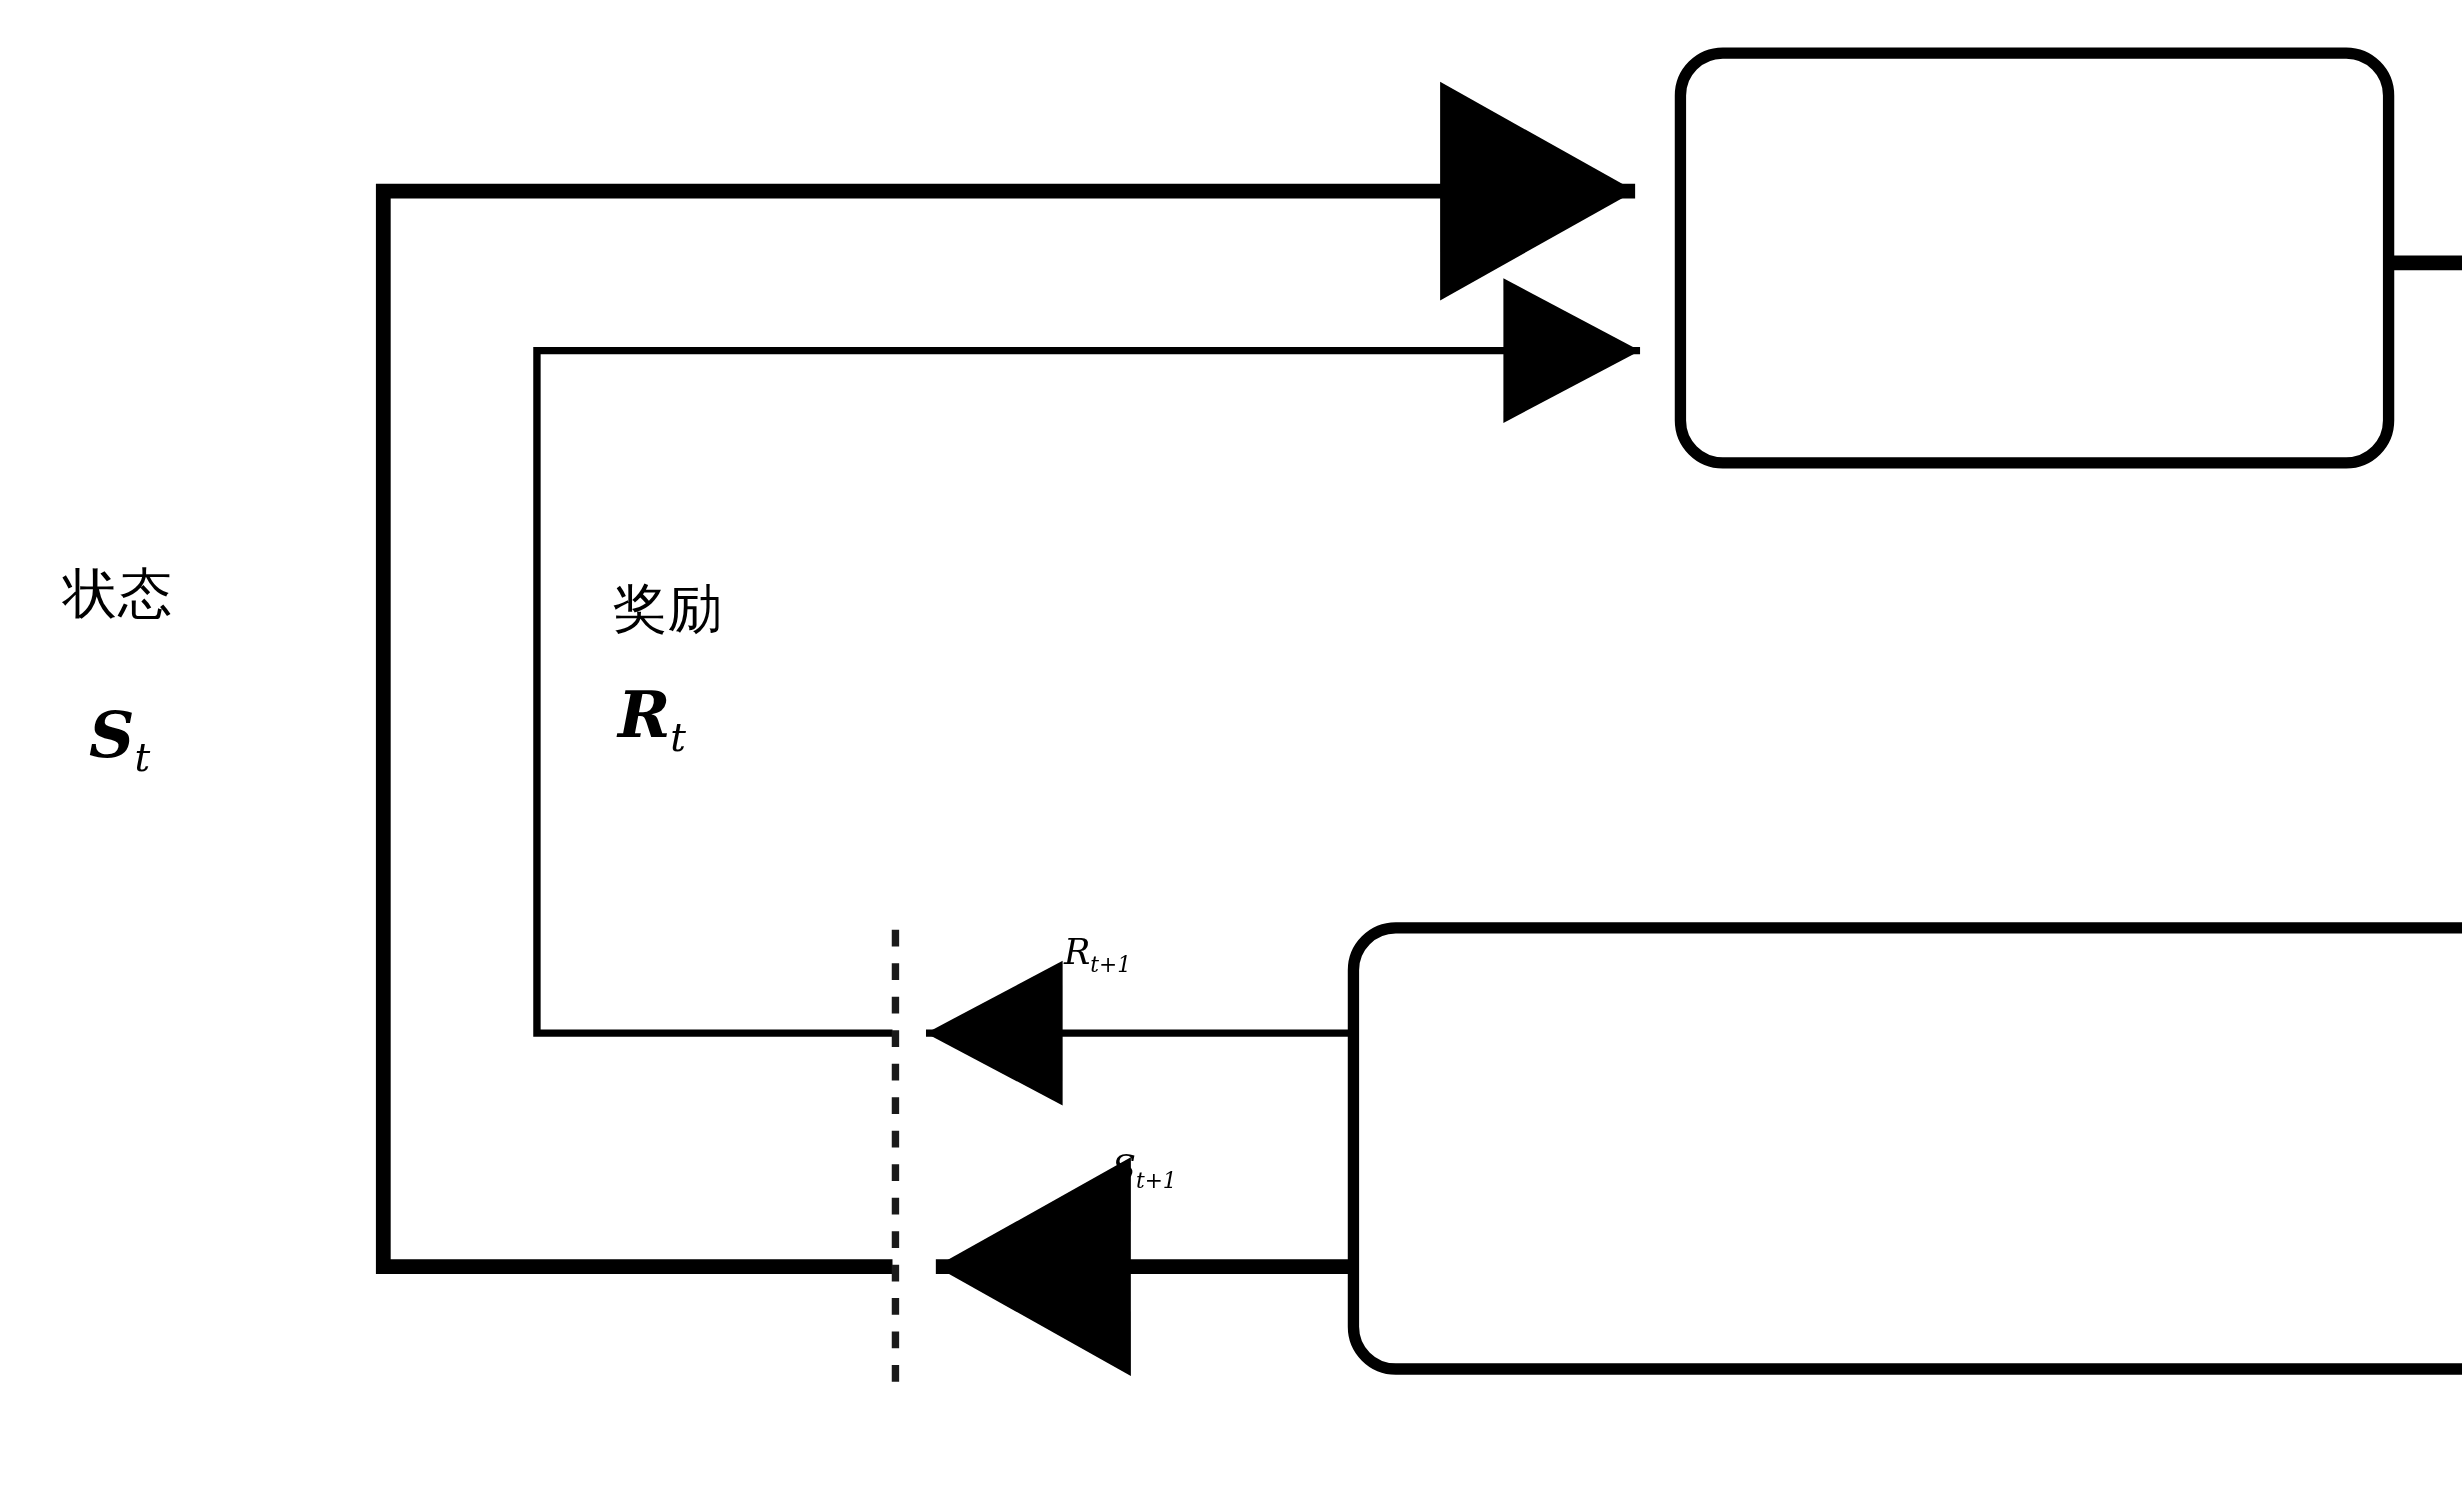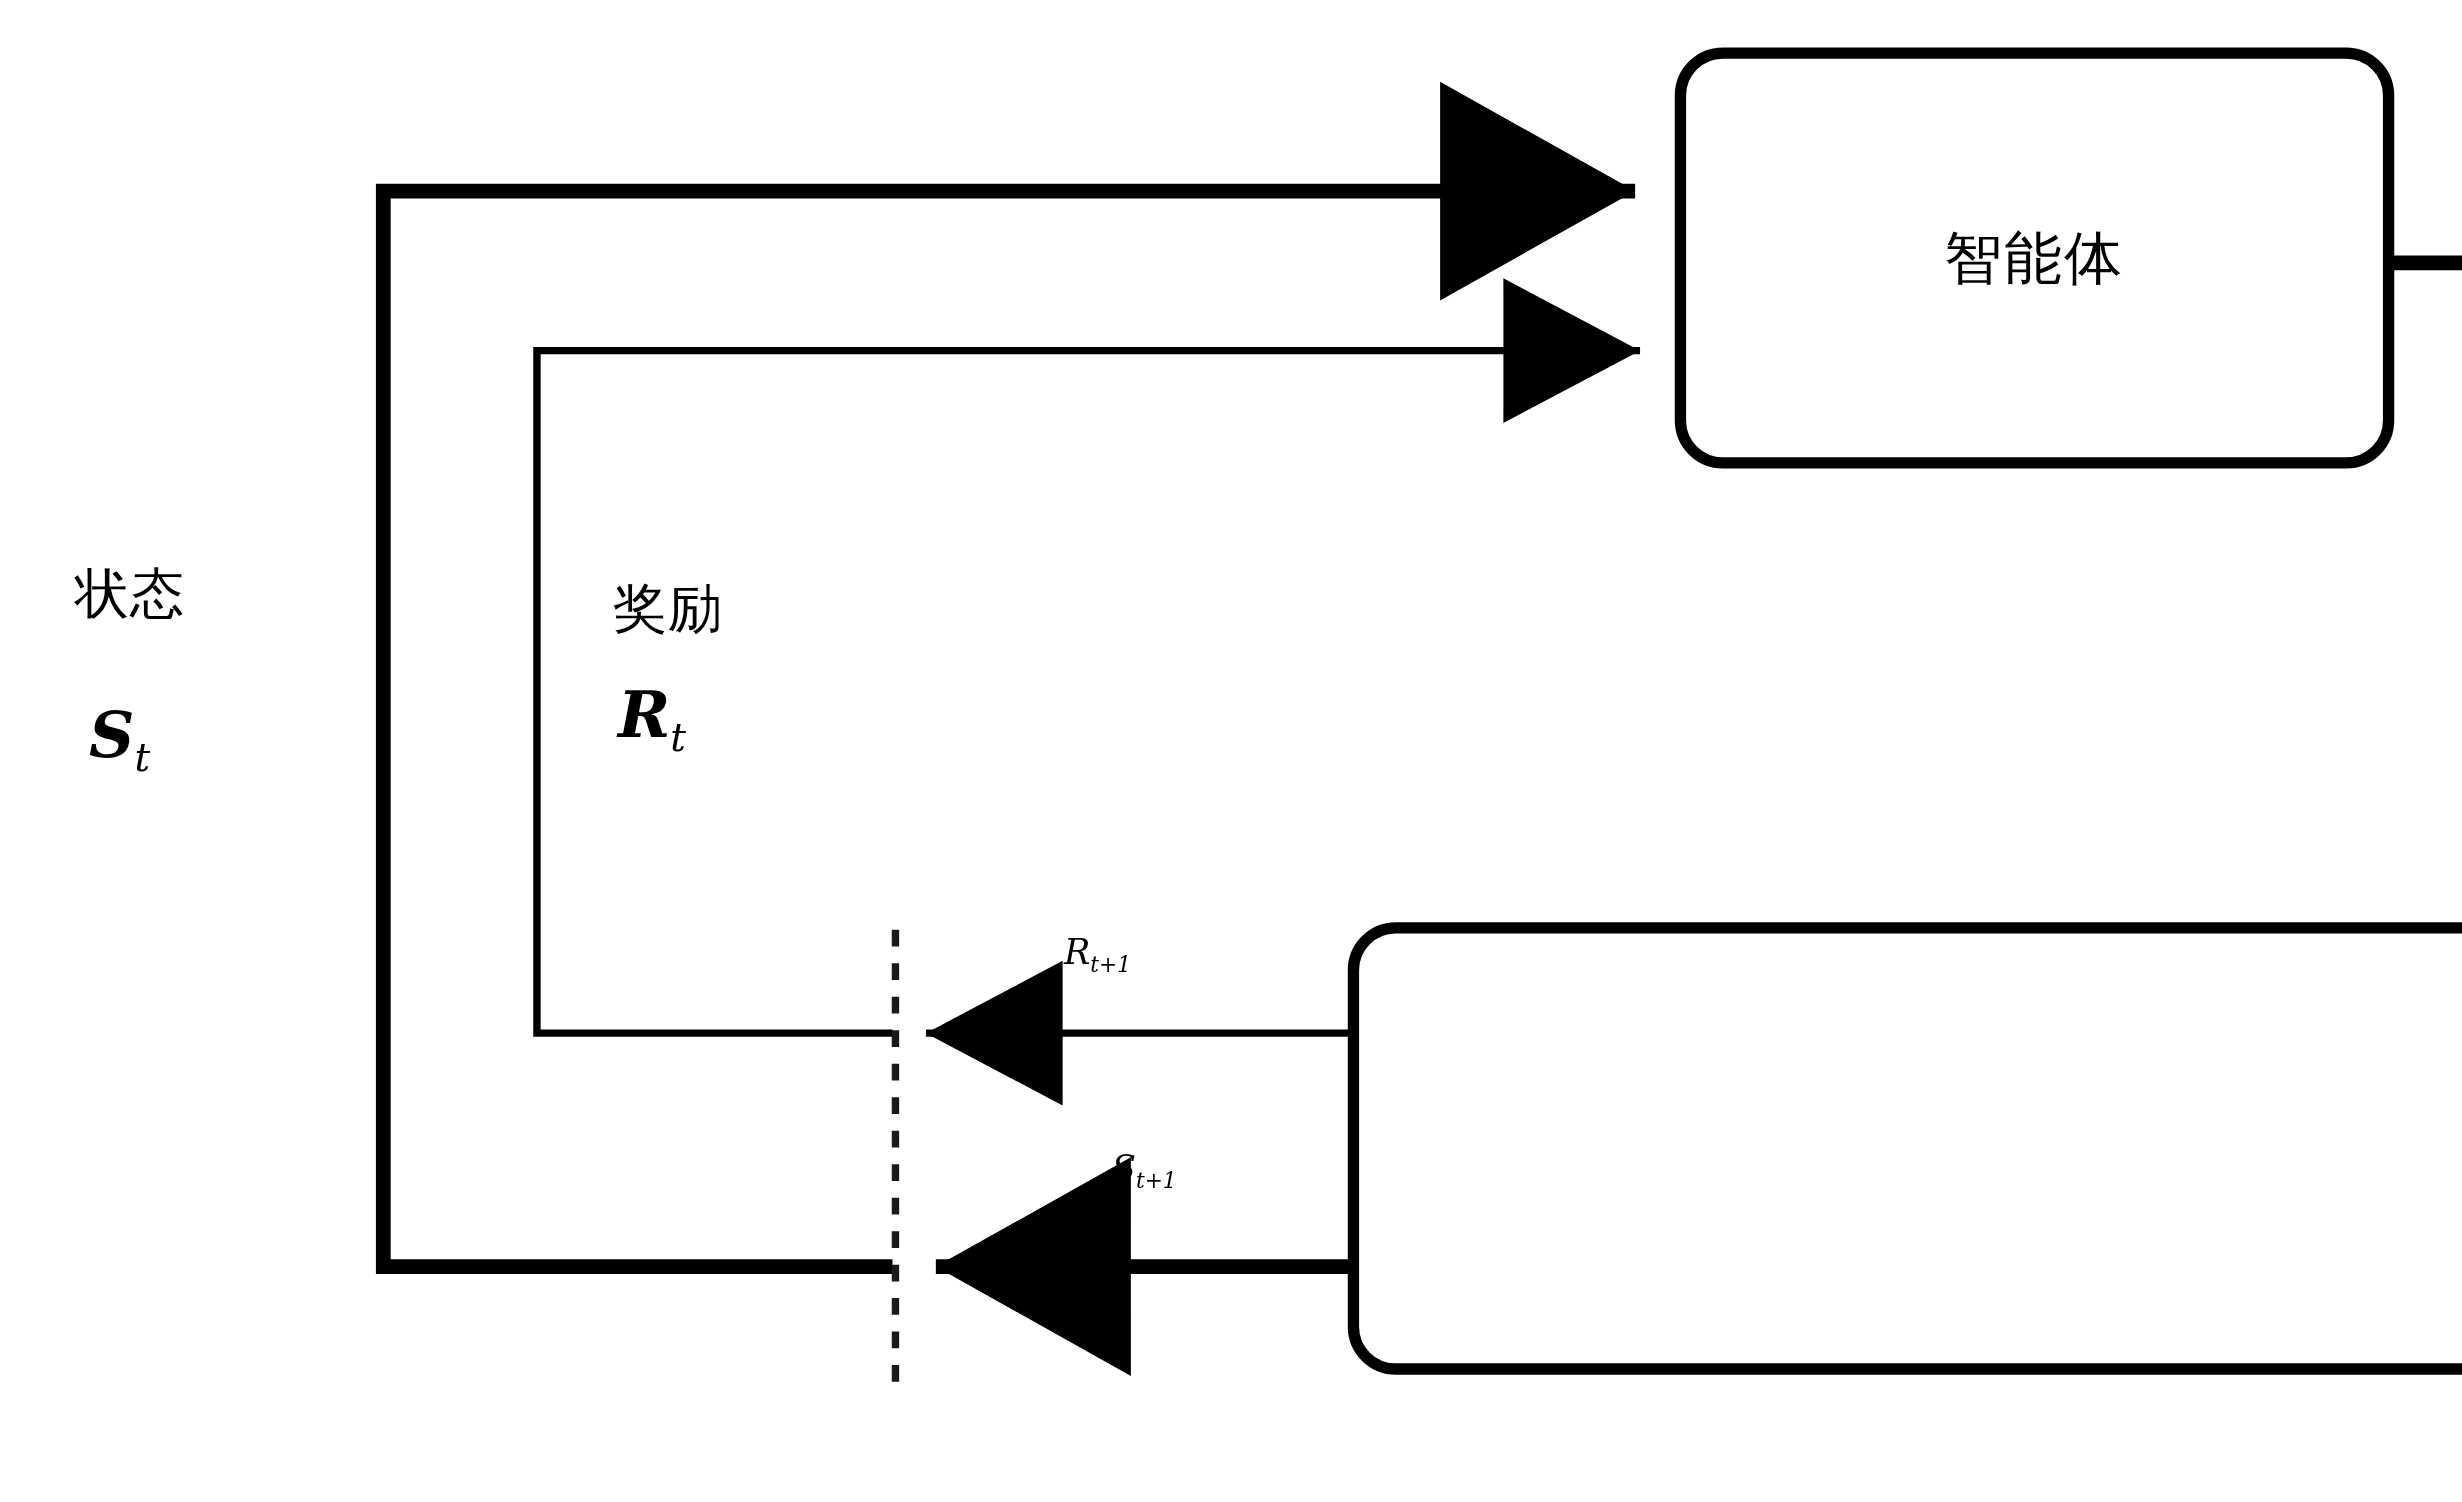--- a/index.html
+++ b/index.html
@@ -100,24 +100,23 @@
 
     <path d="M 4850 534 L 7086 534 L 7086 2364 L 5660 2364" fill="none" stroke="#000000" stroke-width="30" stroke-linecap="butt" stroke-linejoin="miter" marker-end="url(#ah-thick-left)"></path>
 
     <path d="M 2742 2098 L 1880 2098" fill="none" stroke="#000000" stroke-width="15" stroke-linecap="butt" marker-end="url(#ah-thin)"></path>
 
     <path d="M 2742 2572 L 1900 2572" fill="none" stroke="#000000" stroke-width="30" stroke-linecap="butt" marker-end="url(#ah-thick-left)"></path>
 
     <line x1="1818" y1="1888" x2="1818" y2="2822" stroke="#1a1a1a" stroke-width="15" stroke-dasharray="34 34" stroke-linecap="butt"></line>
   </svg>
 
-  <div class="lbl cjk box-label" style="left:1911px; top:59px; width:246px; height:398px; display:flex; align-items:center; justify-content:center;">智能体</div>
 
 
-  <div class="lbl cjk side-label" style="left:75px; top:567px;text-align:center;">状态</div>
+  <div class="lbl cjk side-label" style="left:63px; top:567px;text-align:center;">状态</div>
 
   <div class="lbl math" style="left:89px; top:704px;">
     <span>S</span><span class="math-sub">t</span>
   </div>
 
   <div class="lbl cjk side-label" style="left:613px; top:556px;margin-top:26px;">奖励</div>
 
   <div class="lbl math" style="left:618px; top:684px;">
     <span>R</span><span class="math-sub">t</span>
   </div>

